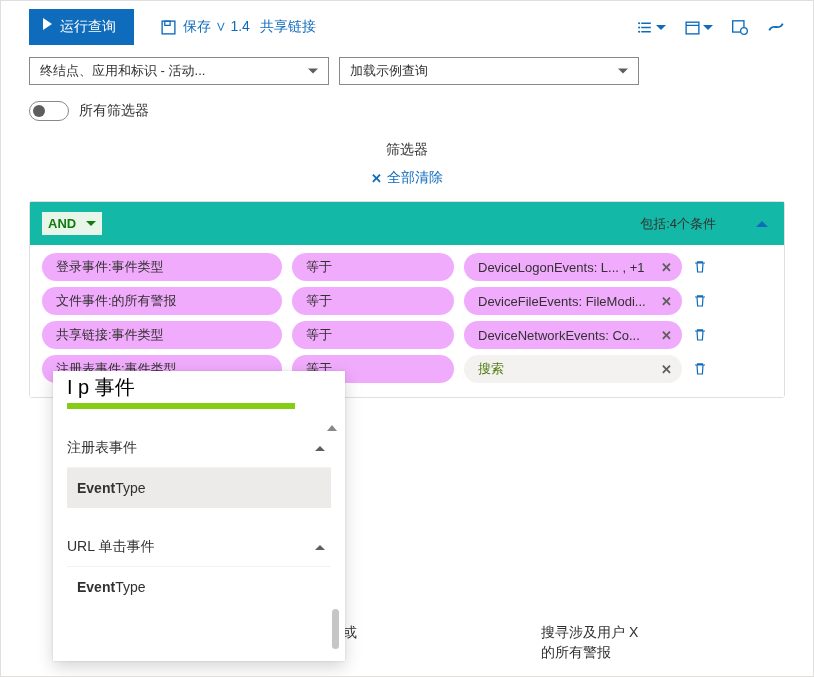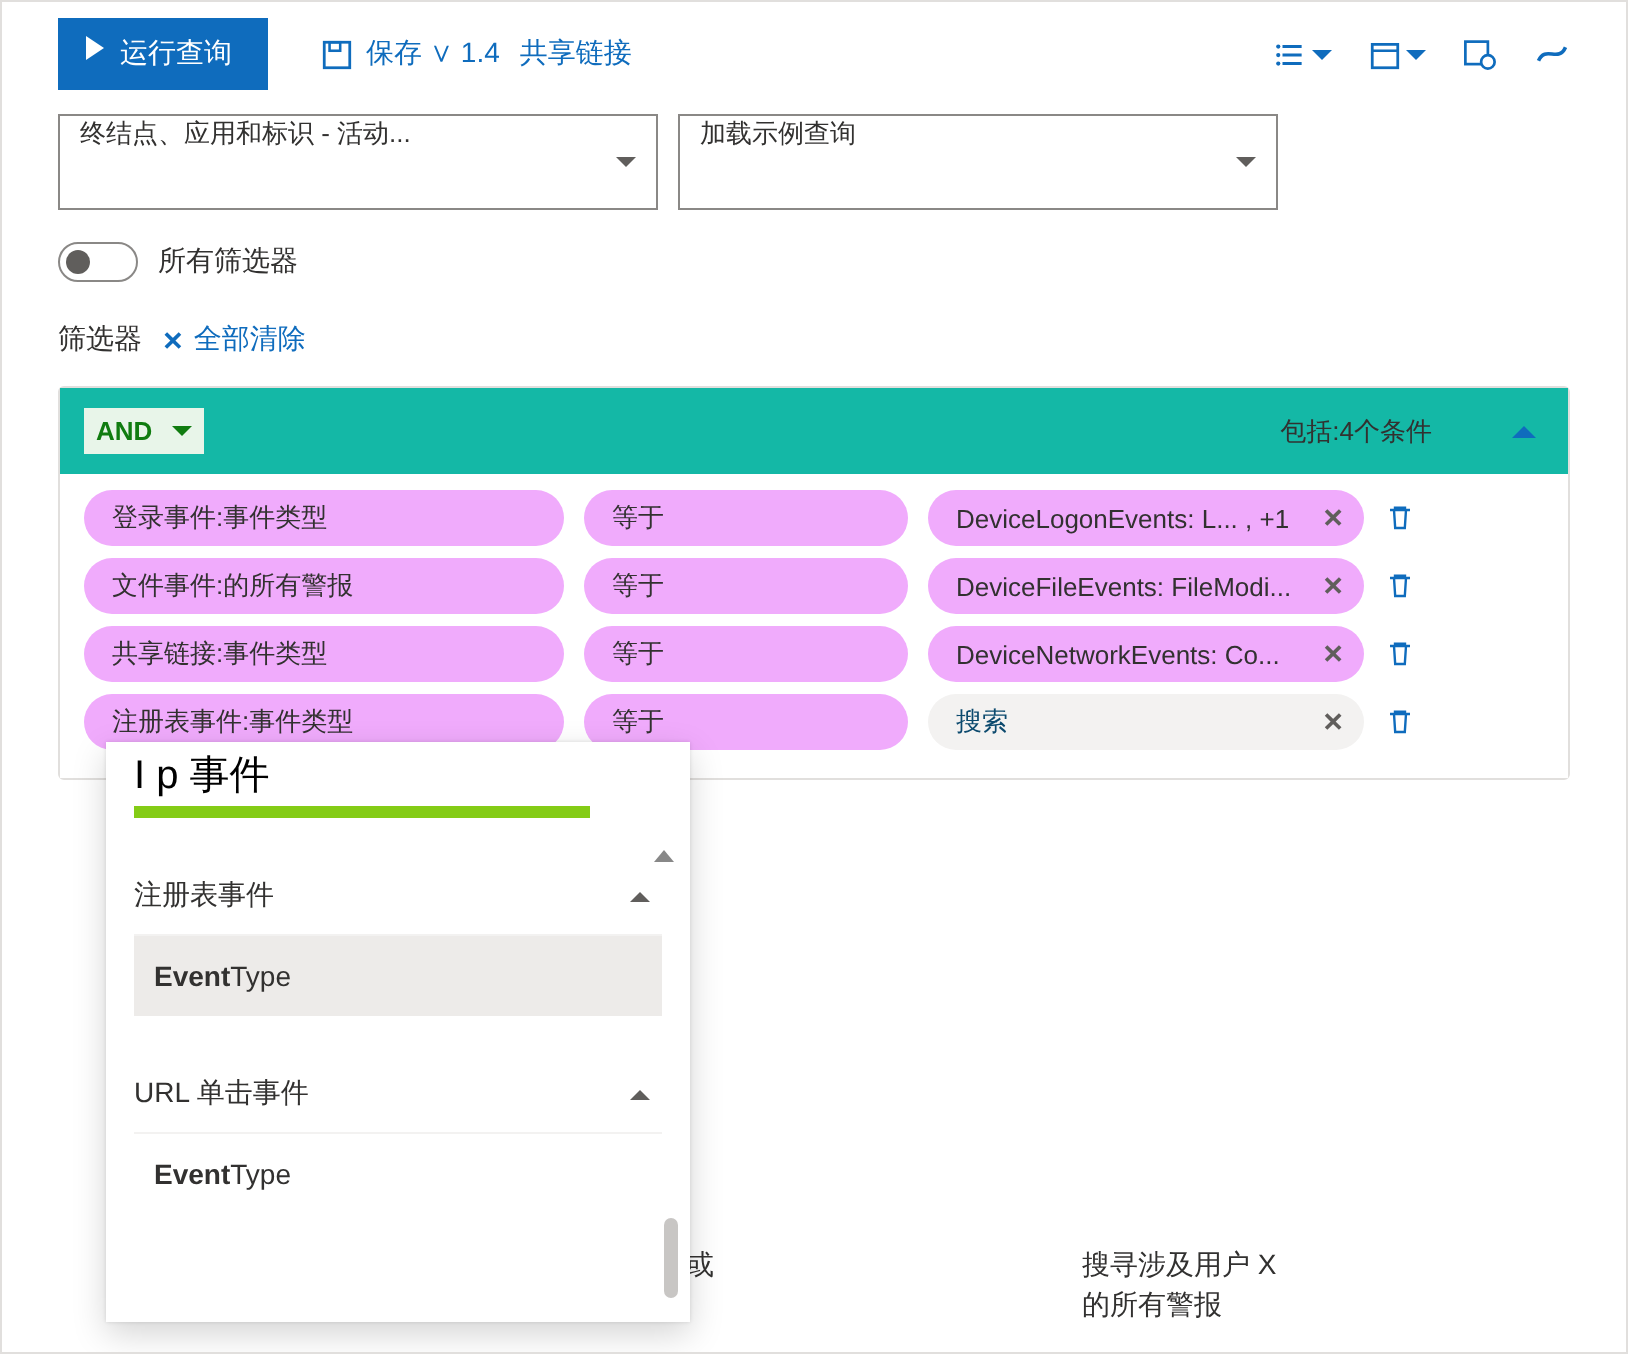--- a/index.html
+++ b/index.html
@@ -33,47 +33,47 @@
   }
   .play { width:0;height:0;border-left:9px solid #fff;border-top:6px solid transparent;border-bottom:6px solid transparent;display:inline-block;}
   .tb-link { color:#0f6cbd; display:inline-flex; align-items:center; gap:6px; cursor:pointer; font-size:14px;}
   .tb-link svg { width:17px; height:17px; }
   .tb-sep { width:6px; }
   .tb-right { margin-left:auto; display:flex; gap:18px; align-items:center; }
   .icon-btn { color:#0f6cbd; cursor:pointer; display:inline-flex; align-items:center; gap:2px;}
   .chev { width:0;height:0;border-left:5px solid transparent;border-right:5px solid transparent;border-top:5px solid #0f6cbd;display:inline-block;}
 
   .selectors { display:flex; gap:10px; padding:0 28px; }
-  .select { border:1px solid #8a8886; height:48px; flex:1; max-width:300px; display:flex; padding:0 10px; font-size:13px; color:#323130; background:#fff; position:relative;}
+  .select { border:1px solid #8a8886; height:28px; flex:1; max-width:300px; display:flex; align-items:center; padding:0 10px; font-size:13px; color:#323130; background:#fff; position:relative;}
   .select .chev { position:absolute; right:10px; top:50%; transform:translateY(-50%);}
 
   .switch-row { display:flex; align-items:center; gap:10px; padding:16px 28px 0 28px; font-size:14px;}
   .switch { width:40px; height:20px; background:#fff; border:1px solid #8a8886; border-radius:10px; position:relative;}
   .switch::after { content:""; position:absolute; left:3px; top:50%; transform:translateY(-50%); width:12px; height:12px; border-radius:50%; background:#605e5c;}
 
-  .filters-row { display:flex; align-items:center; gap:10px; padding:20px 28px 0 28px; font-size:14px;}
+  .filters-row { display:flex; align-items:center; gap:10px; padding:20px 28px 0 28px; font-size:14px;flex-direction:column;}
   .clear { color:#0f6cbd; display:inline-flex; align-items:center; gap:5px; cursor:pointer;}
   .blue-x::before,.gray-x::before { content:"✕"; display:inline-block; }
   .blue-x::before { color:#0f6cbd; font-size:13px; font-weight:600;}
   .gray-x::before { color:#605e5c; font-size:13px; font-weight:600;}
 
   .filter-box { margin:14px 28px 0 28px; border:1px solid #e1dfdd; border-radius:3px; }
   .fb-head { display:flex; align-items:center; padding:10px 16px 10px 12px; background:#14b8a6;}
   .fb-head .logic { background:#e8f5e9; color:#107c10; font-weight:600; padding:4px 6px; display:inline-flex; align-items:center; gap:10px;}
   .fb-head .chev-g { width:0;height:0;border-left:5px solid transparent;border-right:5px solid transparent;border-top:5px solid #107c10;display:inline-block;}
   .fb-head .summary { margin-left:auto; margin-right:40px; color:#323130;}
   .fb-head .collapse-caret { width:0;height:0;border-left:6px solid transparent;border-right:6px solid transparent;border-bottom:6px solid #0f6cbd;display:inline-block;}
 
   .rules { padding:8px 16px 14px 12px; display:flex; flex-direction:column; gap:6px; background:#fff;}
   .rule { display:flex; align-items:center; gap:10px;}
   .pill { background:#f0abfc; border-radius:14px; height:28px; display:flex; align-items:center; padding:0 14px; font-size:13px; color:#323130;}
   .pill.field { width:240px;}
   .pill.op { width:162px;}
   .pill.val { width:218px; position:relative; padding-right:30px;}
-  .pill.val.search { background:#f3f2f1; color:#0c4a6e;}
+  .pill.val.search { background:#f3f2f1; color:#4d7c0f;}
   .pill .px { position:absolute; right:10px; top:50%; transform:translateY(-50%); cursor:pointer;}
   .trash { width:16px; height:16px; cursor:pointer; color:#0f6cbd; }
   .trash svg{width:16px;height:16px;stroke:#0f6cbd;}
 
   .dropdown {
     position:absolute;
     left:52px; top:370px;
     width:292px; height:290px;
     background:#fff;
     box-shadow:0 6px 16px rgba(0,0,0,.17), 0 0 2px rgba(0,0,0,.12);

